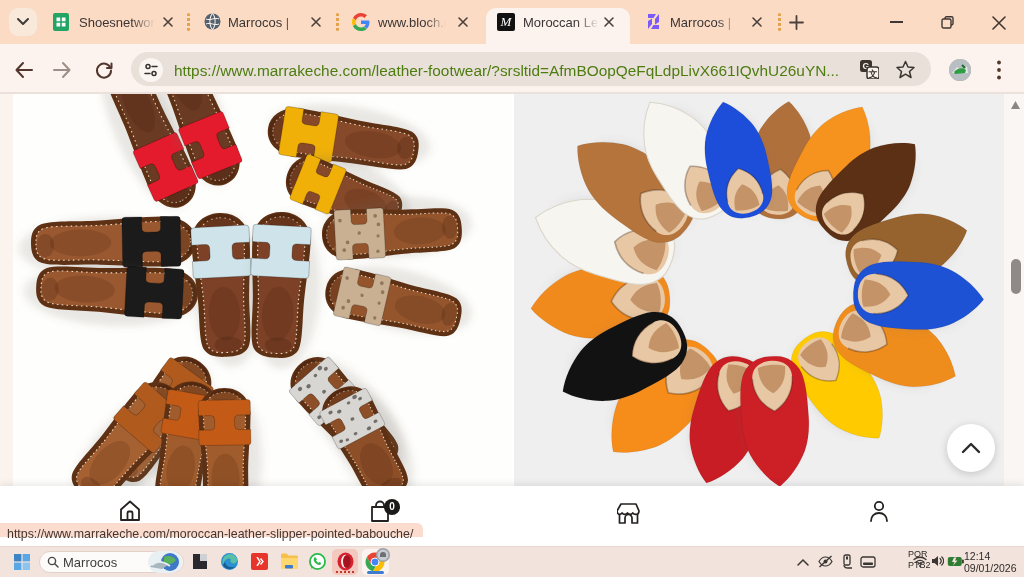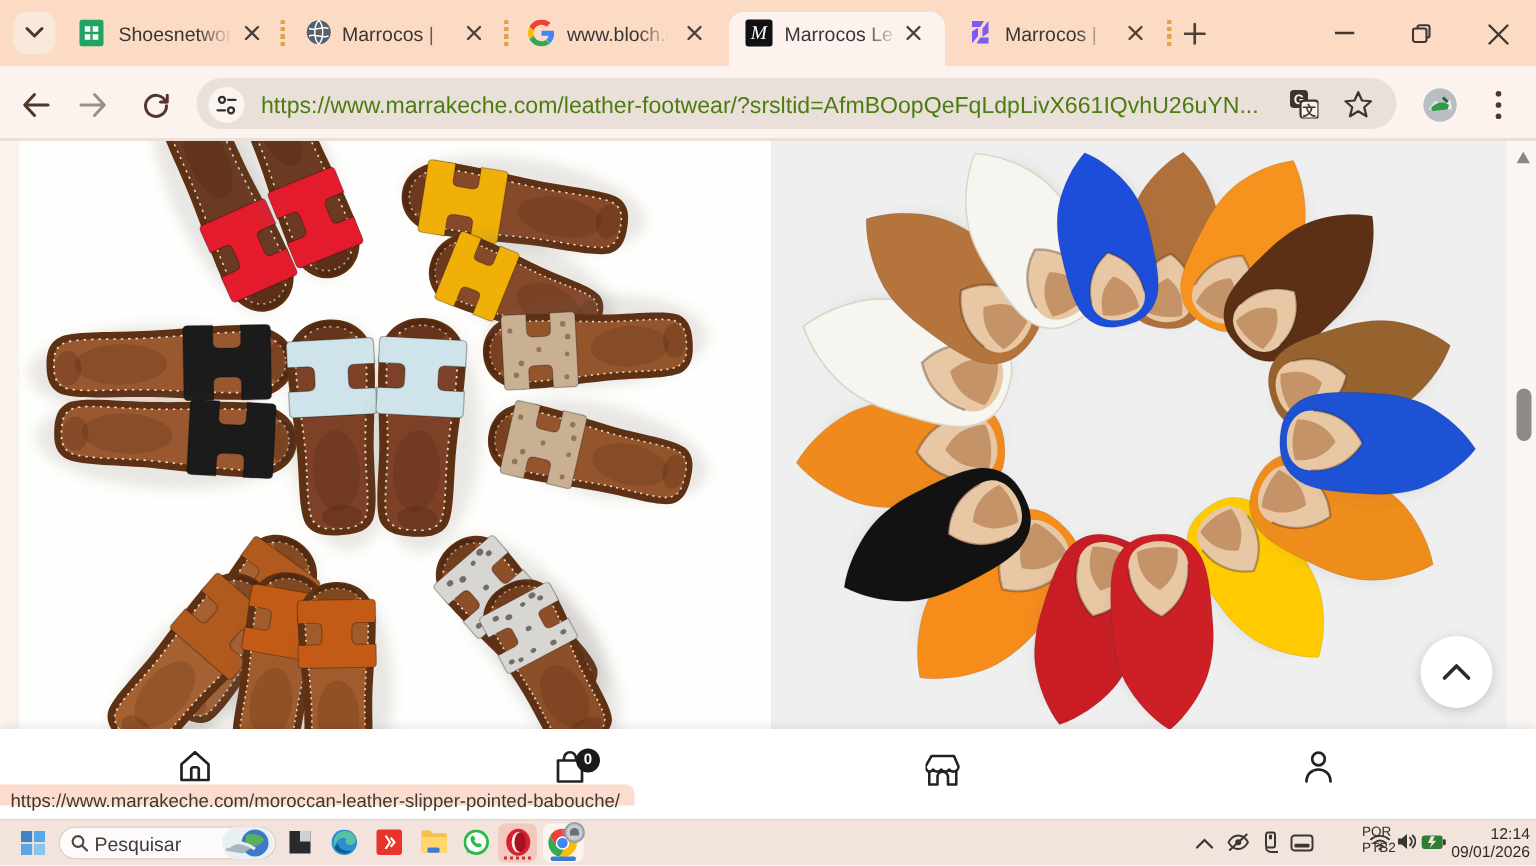--- a/index.html
+++ b/index.html
@@ -36,21 +36,21 @@
     <path fill="#4285F4" d="M46.5 24.5c0-1.6-.1-3.1-.4-4.5H24v9h12.7c-.6 2.9-2.2 5.4-4.7 7l7.6 5.9c4.4-4.1 6.9-10.1 6.9-17.4z"></path>
     <path fill="#FBBC05" d="M10.5 28.6c-.5-1.5-.8-3-.8-4.6s.3-3.1.8-4.6l-7.9-6.2C.9 16.5 0 20.1 0 24s.9 7.5 2.6 10.8l7.9-6.2z"></path>
     <path fill="#34A853" d="M24 48c6.2 0 11.4-2 15.2-5.6l-7.6-5.9c-2.1 1.4-4.8 2.2-7.6 2.2-6.3 0-11.6-4-13.5-9.6l-7.9 6.2C6.5 42.6 14.6 48 24 48z"></path>
   </svg>
 <div class="abs" style="left:378px;top:14px;width:68px;height:17px;overflow:hidden;font-size:13px;color:#3a3534;line-height:17px;-webkit-mask-image:linear-gradient(90deg,#000 70%,transparent)">www.bloch.co</div>
 <svg class="abs" style="left:457px;top:16px" width="12" height="12" viewBox="0 0 12 12">
     <path d="M2 2 L10 10 M10 2 L2 10" stroke="#4a413c" stroke-width="1.6" stroke-linecap="round"></path>
   </svg>
 <div class="abs" style="left:497px;top:13px;width:18px;height:18px;background:#111;border-radius:2px"></div>
 <div class="abs" style="left:497px;top:13px;width:18px;height:18px;color:#fff;font-size:13px;font-style:italic;text-align:center;line-height:18px;font-family:'Liberation Serif',serif">M</div>
-<div class="abs" style="left:523px;top:14px;width:76px;height:17px;overflow:hidden;font-size:13px;color:#3a3534;line-height:17px;-webkit-mask-image:linear-gradient(90deg,#000 70%,transparent)">Marrocos Le</div>
+<div class="abs" style="left:523px;top:14px;width:76px;height:17px;overflow:hidden;font-size:13px;color:#3a3534;line-height:17px;-webkit-mask-image:linear-gradient(90deg,#000 70%,transparent)">Moroccan Le</div>
 <svg class="abs" style="left:603px;top:16px" width="12" height="12" viewBox="0 0 12 12">
     <path d="M2 2 L10 10 M10 2 L2 10" stroke="#4a413c" stroke-width="1.6" stroke-linecap="round"></path>
   </svg>
 <svg class="abs" style="left:645px;top:13px" width="17" height="17" viewBox="0 0 17 17">
     <path d="M3 1 h8 l-2.5 4 h-5.5 z M14 1 v8 l-4 2.5 v-5.5 z M14 16 h-8 l2.5-4 h5.5 z M3 16 v-8 l4-2.5 v5.5 z" fill="#7a5af8"></path>
   </svg>
 <div class="abs" style="left:670px;top:14px;width:68px;height:17px;overflow:hidden;font-size:13px;color:#3a3534;line-height:17px;-webkit-mask-image:linear-gradient(90deg,#000 70%,transparent)">Marrocos | Ca</div>
 <svg class="abs" style="left:751px;top:16px" width="12" height="12" viewBox="0 0 12 12">
     <path d="M2 2 L10 10 M10 2 L2 10" stroke="#4a413c" stroke-width="1.6" stroke-linecap="round"></path>
   </svg>
@@ -465,21 +465,21 @@
     <rect x="0" y="0" width="7.4" height="7.4" fill="#3d84c6"></rect>
     <rect x="8.6" y="0" width="7.4" height="7.4" fill="#5aa7e8"></rect>
     <rect x="0" y="8.6" width="7.4" height="7.4" fill="#5aa7e8"></rect>
     <rect x="8.6" y="8.6" width="7.4" height="7.4" fill="#8cc4f0"></rect>
   </svg>
 <div class="abs" style="left:39px;top:551px;width:145px;height:22px;border-radius:11px;background:#fdfbfa;border:1px solid #e3d2ca"></div>
 <svg class="abs" style="left:47px;top:556px" width="12" height="12" viewBox="0 0 12 12">
     <circle cx="5" cy="5" r="3.6" fill="none" stroke="#4a4542" stroke-width="1.4"></circle>
     <path d="M8 8 L11 11" stroke="#4a4542" stroke-width="1.4" stroke-linecap="round"></path>
   </svg>
-<div class="abs" style="left:63px;top:555px;font-size:13px;color:#3f3b38">Pesquisar</div>
+<div class="abs" style="left:63px;top:555px;font-size:13px;color:#3f3b38">Marrocos</div>
 <svg class="abs" style="left:148px;top:551px" width="34" height="22" viewBox="0 0 34 22">
     <defs>
       <clipPath id="sg">
         <rect x="0" y="0" width="34" height="22" rx="11"></rect>
       </clipPath>
     </defs>
     <g clip-path="url(#sg)">
       <rect width="34" height="22" fill="#e9f0f4"></rect>
       <circle cx="22" cy="11" r="9" fill="#3f78c9"></circle>
       <path d="M16 6 C19 4 26 5 28 9 C26 13 19 15 16 12 Z" fill="#59b05e"></path>
@@ -555,12 +555,12 @@
   </svg>
 <svg class="abs" style="left:931px;top:555px" width="13" height="12" viewBox="0 0 13 12">
     <path d="M1 4 H3.5 L7 1 V11 L3.5 8 H1 Z" fill="#3a3633"></path>
     <path d="M9 3.5 C10.5 5 10.5 7 9 8.5 M10.8 2 C13.2 4.2 13.2 7.8 10.8 10" fill="none" stroke="#3a3633" stroke-width="1.2" stroke-linecap="round"></path>
   </svg>
 <svg class="abs" style="left:947px;top:556px" width="17" height="11" viewBox="0 0 17 11">
     <rect x="0.8" y="1" width="14" height="9" rx="2" fill="#2e7d32"></rect>
     <rect x="15" y="3.5" width="1.8" height="4" rx="0.8" fill="#3a3633"></rect>
     <path d="M7 1.5 L5 6 h2.5 L6 9.5 L10.5 4.5 H8 L9.5 1.5 Z" fill="#f2e3dc"></path>
   </svg>
-<div class="abs" style="left:964px;top:550px;width:56px;text-align:right;font-size:10.5px;color:#2f2b29;line-height:12px">12:14<br>09/01/2026</div>
+<div class="abs" style="left:964px;top:550px;width:56px;text-align:left;font-size:10.5px;color:#2f2b29;line-height:12px">12:14<br>09/01/2026</div>
 </body></html>

